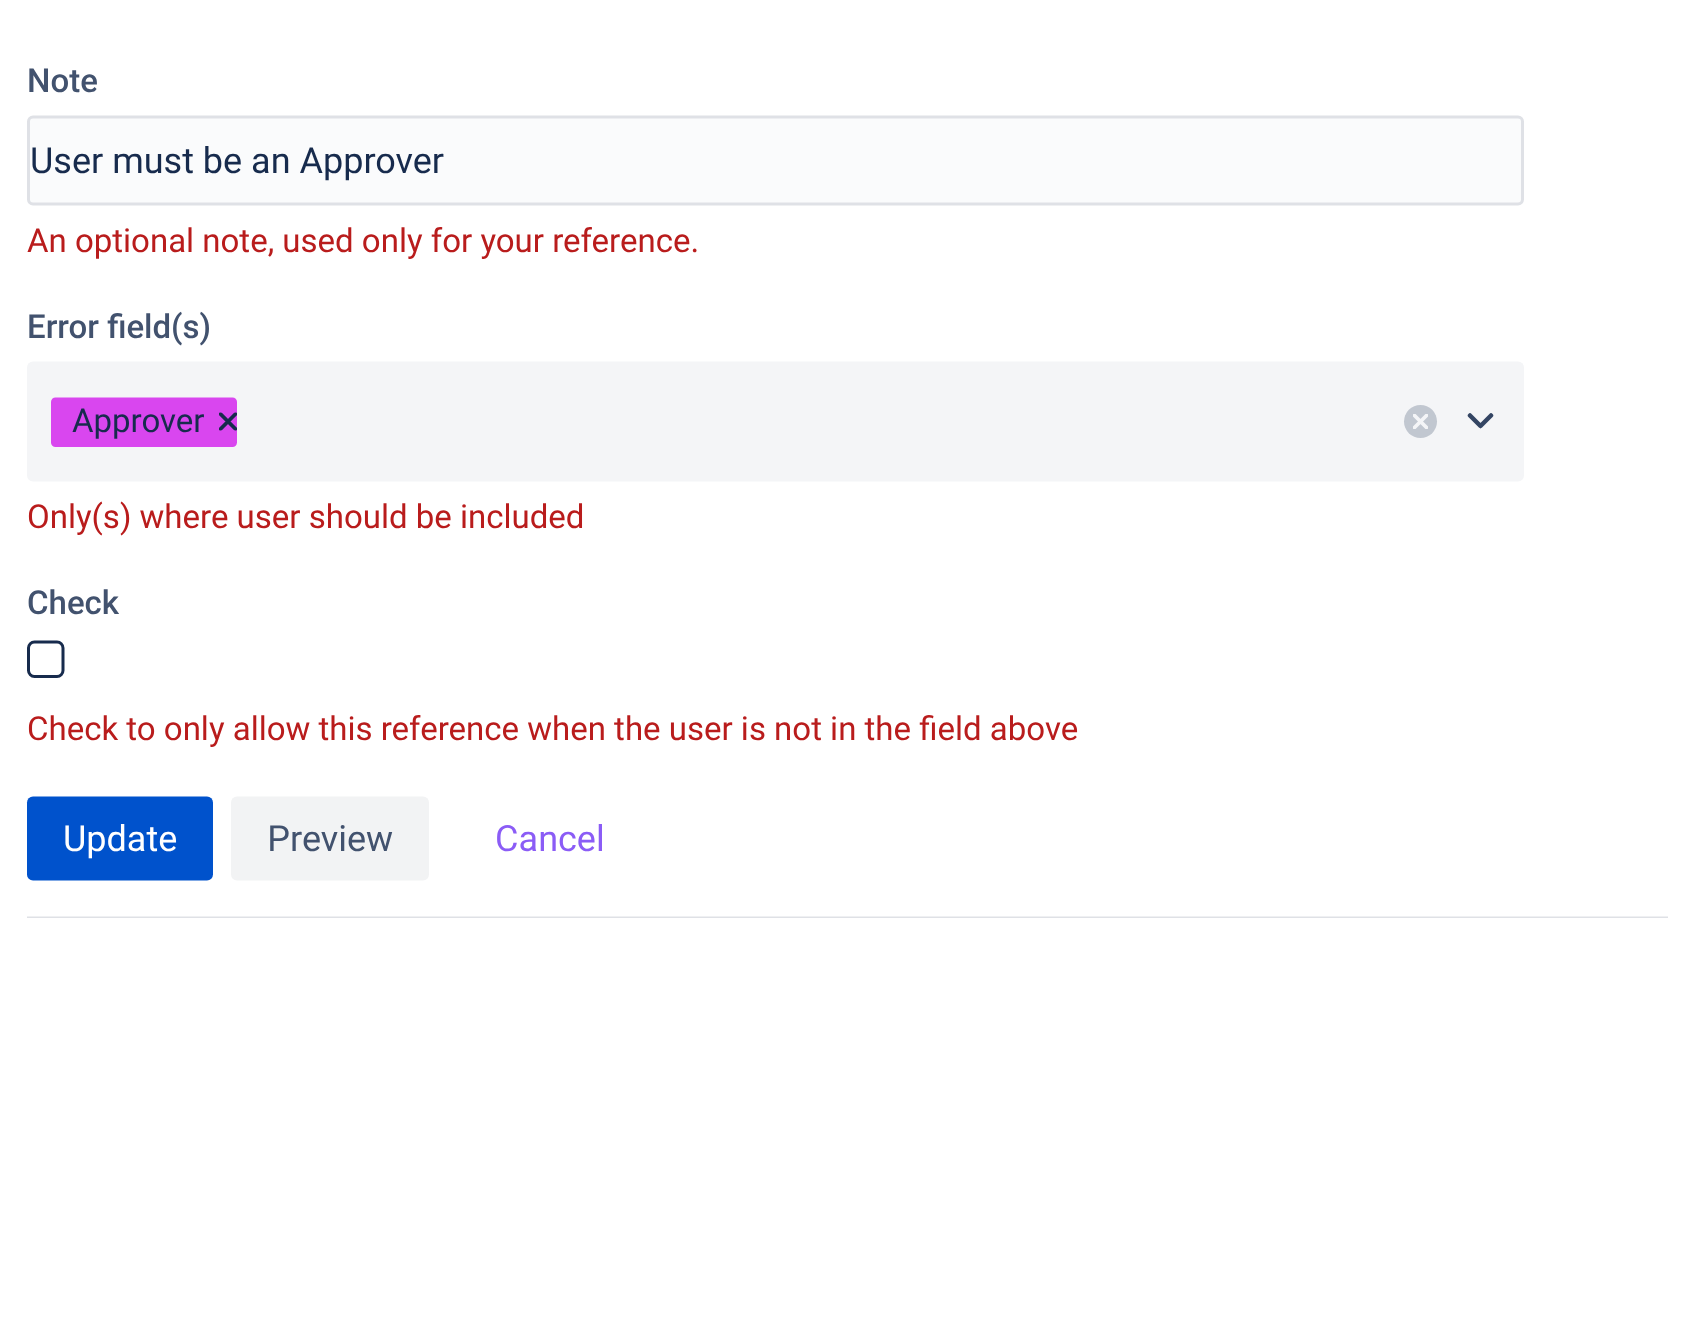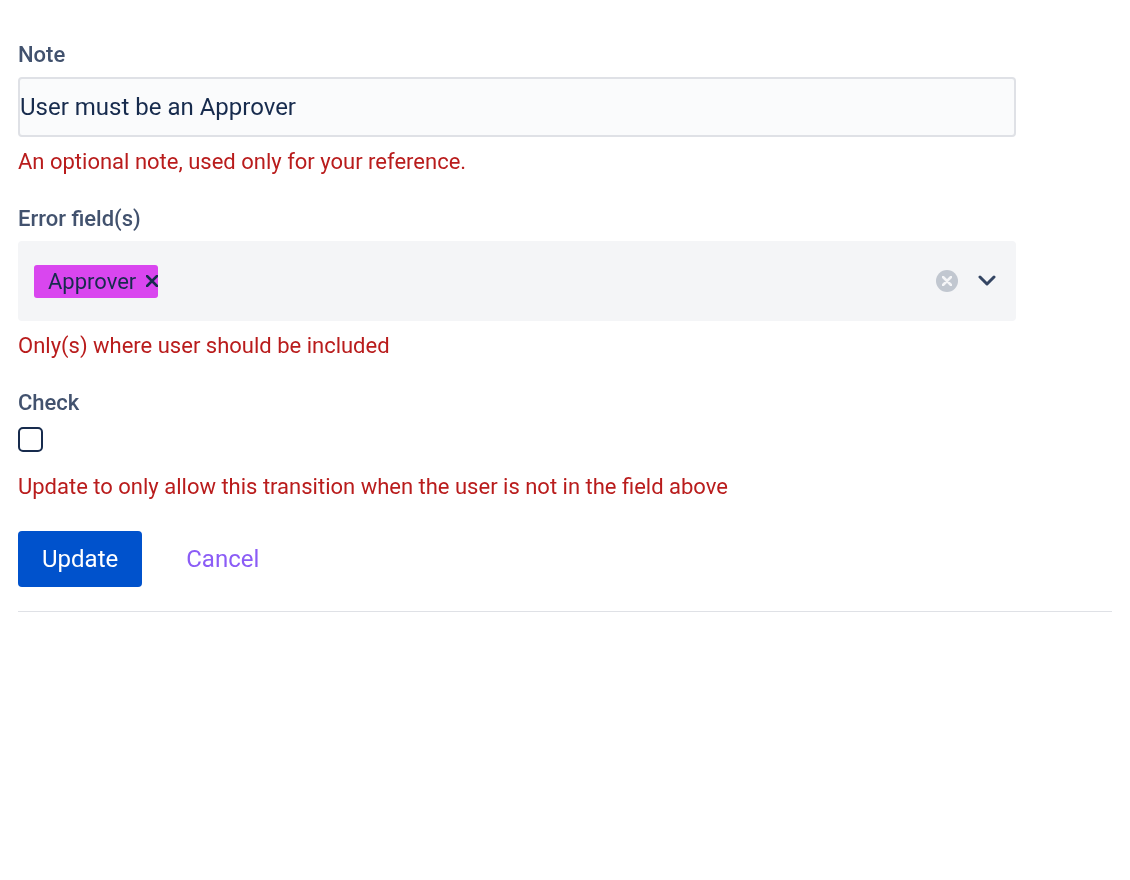--- a/index.html
+++ b/index.html
@@ -179,22 +179,23 @@
     </div>
   </div>
   <div class="help-text">Only(s) where user should be included</div>
 </div>
 
 <div class="form-group">
   <label class="field-label">Check</label>
   <div class="checkbox-wrapper">
     <input type="checkbox" class="checkbox" style="">
   </div>
-  <div class="help-text">Update to only allow this transition when the user is not in the field above</div>
+  <div class="help-text">Check to only allow this reference when the user is not in the field above</div>
 </div>
 
 <div class="form-group">
 </div>
 
 <div class="button-row">
   <button class="btn btn-primary">Update</button>
+  <button class="btn btn-secondary">Preview</button>
   <button class="btn btn-link">Cancel</button>
 </div>
 
 </body></html>

